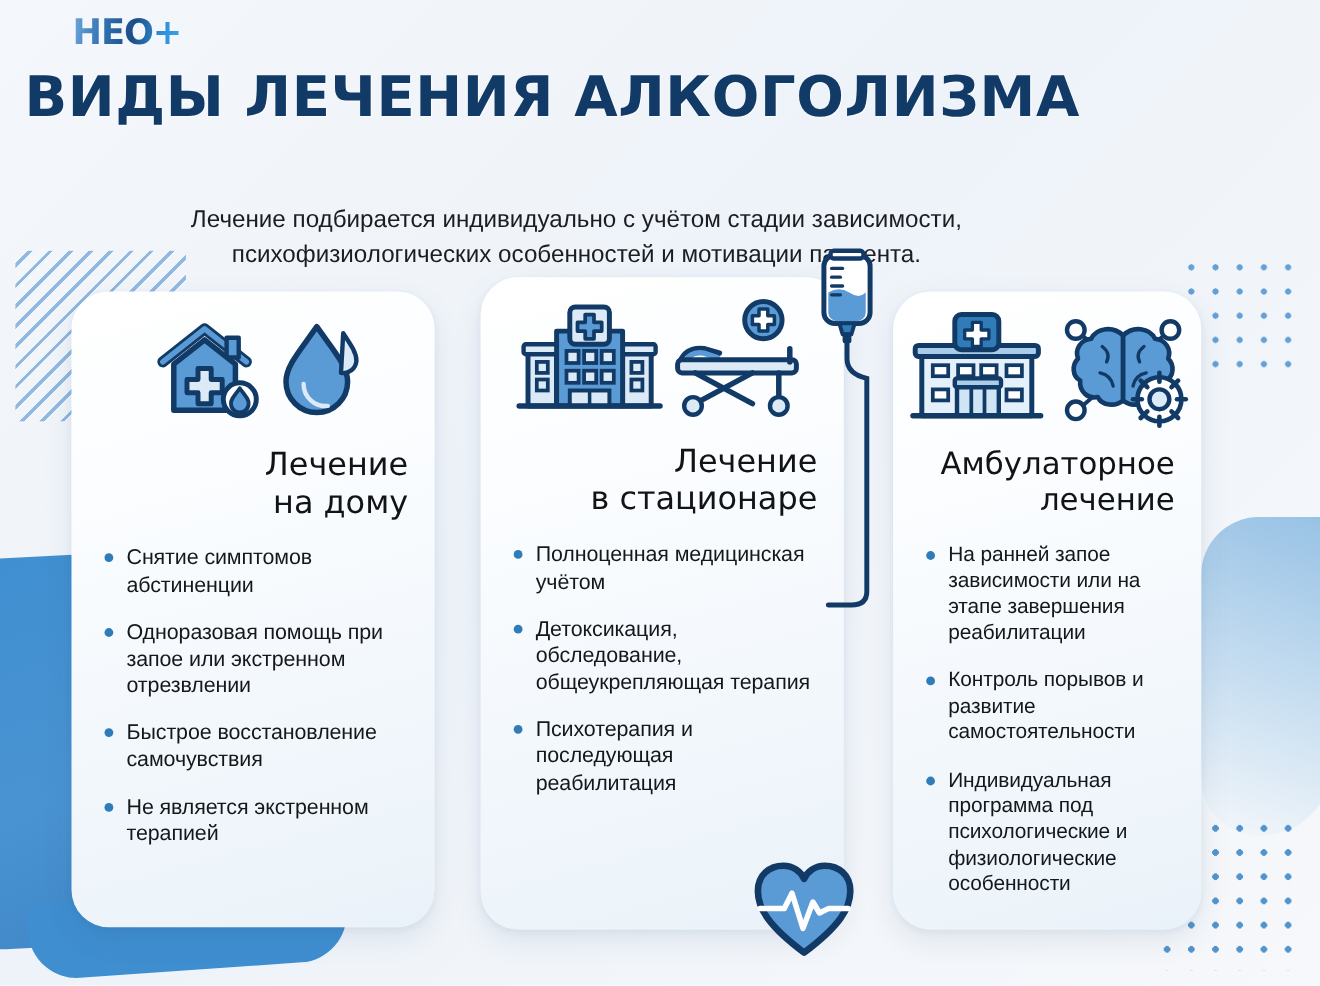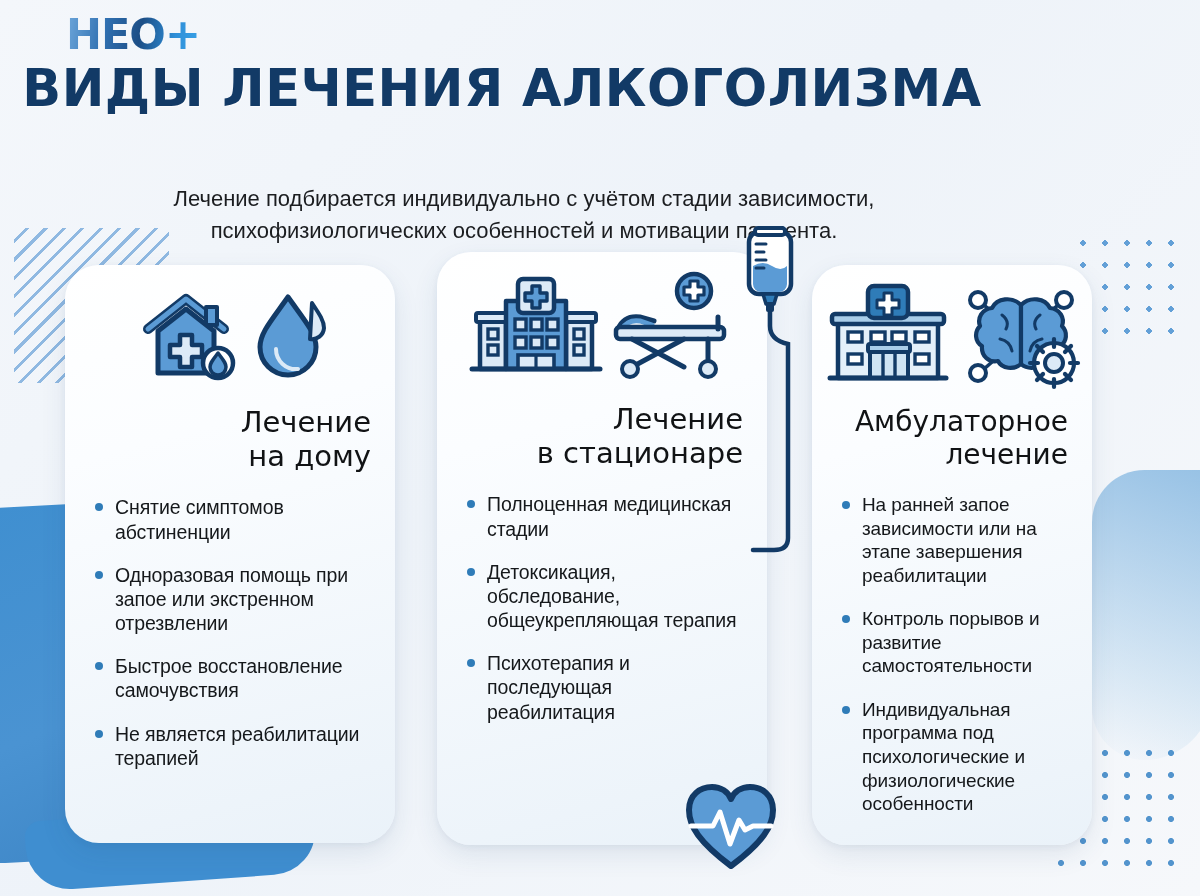--- a/index.html
+++ b/index.html
@@ -90,21 +90,21 @@
     background: linear-gradient(200deg, rgba(120,176,222,.75) 0%, rgba(150,196,230,.30) 70%, rgba(200,224,244,0) 100%);
     border-radius: 70px 10px 90px 70px;
   }
 
   
   .header { position: absolute; left: 0; top: 0; width: 1200px; }
 
   .logo {
     position: absolute;
     left: 66px; top: 13px;
-    font-size: 43px;
+    font-size: 32px;
     font-weight: 800;
     letter-spacing: -1px;
     line-height: 1;
     background: linear-gradient(100deg, #6fa8dc 0%, #2f6fb0 30%, #1c4e86 55%, #2f8fd8 80%, #39a3e8 100%);
     -webkit-background-clip: text;
     background-clip: text;
     color: transparent;
     font-family: "DejaVu Sans", "Liberation Sans", sans-serif;
   }
 
@@ -242,21 +242,21 @@
 
       <h2 class="card-heading">
         <span>Лечение</span><br>
         <span>на дому</span>
       </h2>
 
       <ul class="bullets">
         <li class="bullet">Снятие симптомов абстиненции</li>
         <li class="bullet">Одноразовая помощь при запое или экстренном отрезвлении</li>
         <li class="bullet">Быстрое восстановление самочувствия</li>
-        <li class="bullet">Не является реабилитации терапией</li>
+        <li class="bullet">Не является экстренном терапией</li>
       </ul>
     </section>
 
     <section class="card card-2">
       <div class="card-icons">
 
         <svg width="132" height="104" viewBox="0 0 132 104">
           <rect x="10" y="44" width="26" height="50" fill="#dceaf7" stroke="#123a66" stroke-width="4.5" stroke-linejoin="round"></rect>
           <rect x="96" y="44" width="26" height="50" fill="#dceaf7" stroke="#123a66" stroke-width="4.5" stroke-linejoin="round"></rect>
           <rect x="6" y="38" width="34" height="9" rx="2" fill="#dceaf7" stroke="#123a66" stroke-width="4" stroke-linejoin="round"></rect>
@@ -294,21 +294,21 @@
           <circle cx="100" cy="98" r="8" fill="#dceaf7" stroke="#123a66" stroke-width="4"></circle>
         </svg>
       </div>
 
       <h2 class="card-heading">
         <span>Лечение</span><br>
         <span>в стационаре</span>
       </h2>
 
       <ul class="bullets">
-        <li class="bullet">Полноценная медицинская стадии</li>
+        <li class="bullet">Полноценная медицинская учётом</li>
         <li class="bullet">Детоксикация, обследование, общеукрепляющая терапия</li>
         <li class="bullet">Психотерапия и последующая реабилитация</li>
       </ul>
     </section>
 
     <section class="card card-3">
       <div class="card-icons">
 
         <svg width="128" height="102" viewBox="0 0 128 102">
           <rect x="14" y="36" width="100" height="58" fill="#e4f0fa" stroke="#123a66" stroke-width="4.5" stroke-linejoin="round"></rect>

